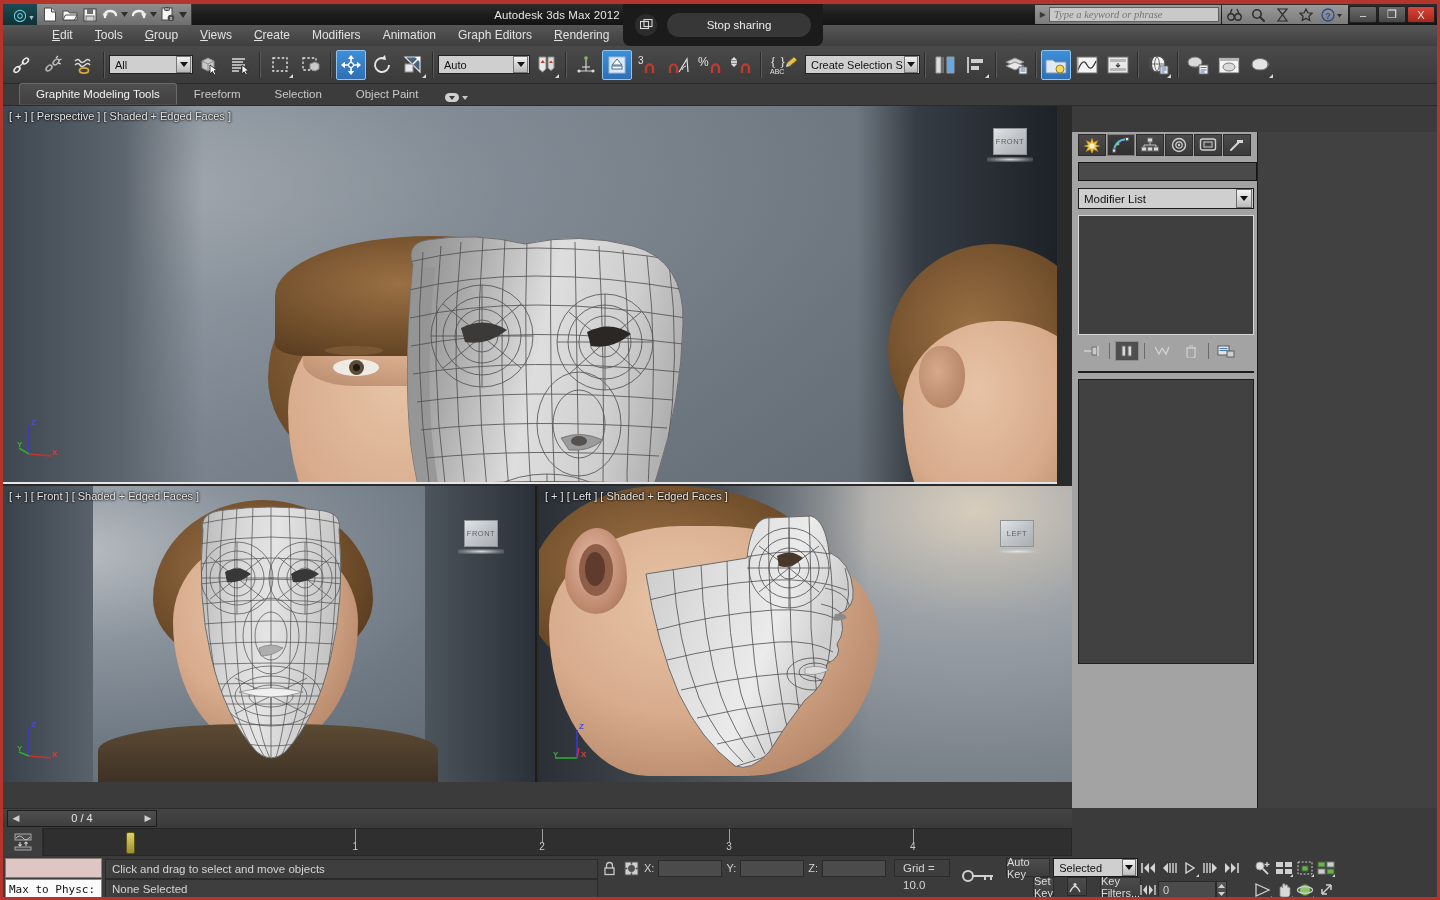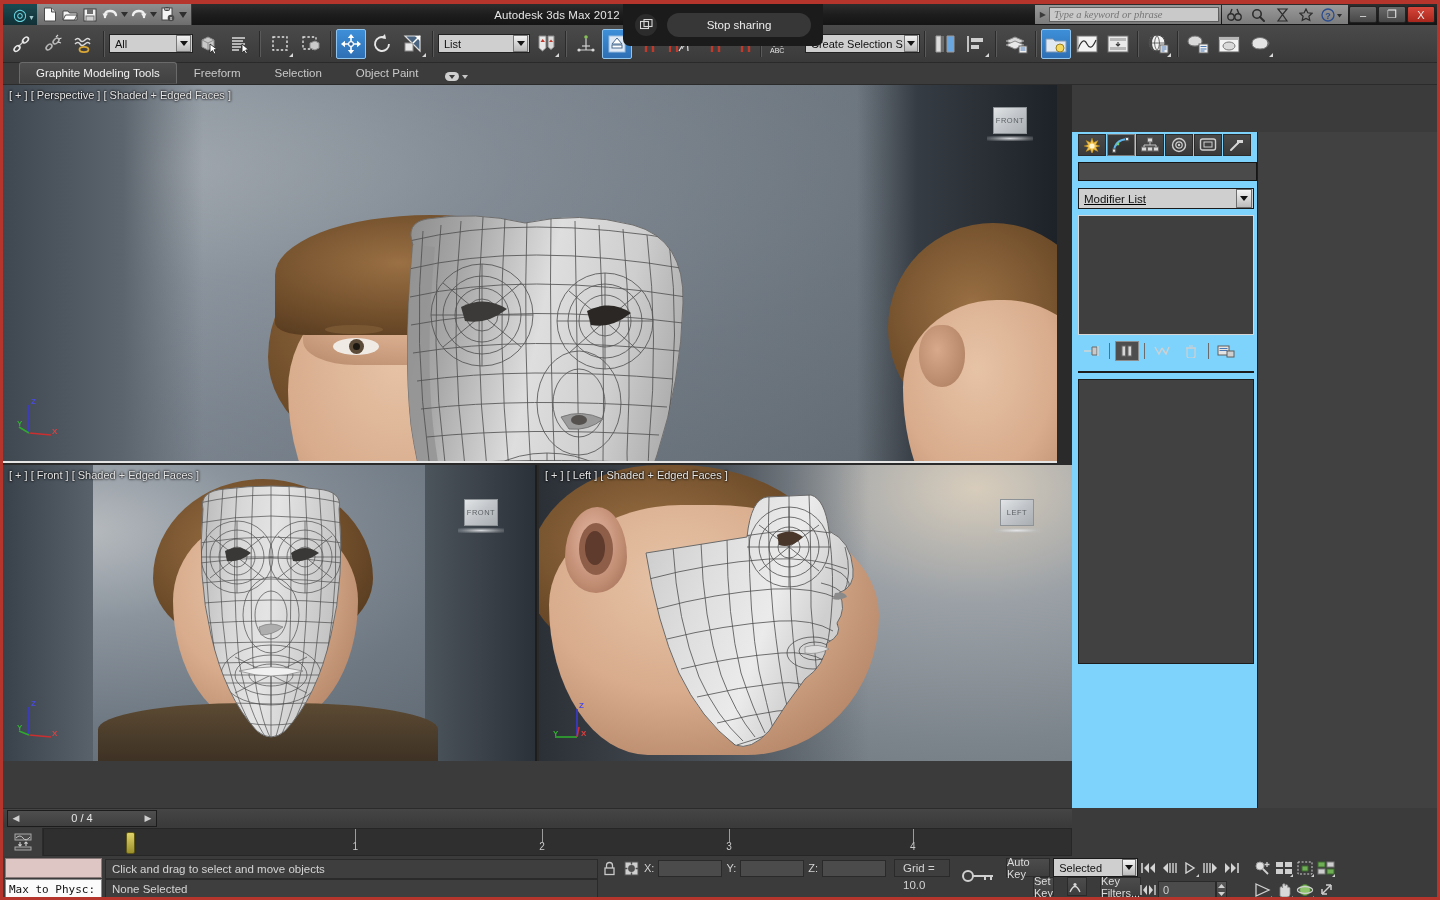--- a/index.html
+++ b/index.html
@@ -212,21 +212,21 @@
   }
   .vc-base { width:46px;height:5px;margin-top:2px;
     background: radial-gradient(ellipse at center, rgba(230,232,235,.9) 0%, rgba(190,194,198,.35) 60%, rgba(160,164,168,0) 100%); }
 
   
   .tripod { position:absolute; width:44px; height:42px; }
   .tripod .lbl { position:absolute; font-size:8px; font-weight:bold; font-family:"Liberation Sans",sans-serif; }
 
   
   .rightpane { position:absolute; left:1069px; top:128px; width:368px; height:676px; background:#3b3b3b; display:flex; }
-  .cmdpanel { width:185px; background:#7dd3fc; padding:2px 3px 0 6px;text-decoration:underline; }
+  .cmdpanel { width:185px; background:#a3a3a3; padding:2px 3px 0 6px; }
   .cp-tabs { display:flex; gap:1px; height:22px; align-items:center; }
   .cp-tab {
     width:28px;height:22px;
     background: linear-gradient(to bottom,#4a4a4a,#3a3a3a);
     border:1px solid #2b2b2b;
     display:flex;align-items:center;justify-content:center;
   }
   .cp-tab.sel { background: linear-gradient(to bottom,#3a3a3a,#2f2f2f); border-color:#7a7a7a; }
   .cp-namerow { display:flex; align-items:center; margin-top:6px; gap:3px; }
   .cp-name { flex:1; height:19px; background:#4a4a4a; border:1px solid #161616; }
@@ -429,20 +429,31 @@
             <text x="8" y="10.5" font-size="9" font-weight="bold" fill="#2a4b8d" text-anchor="middle" font-family="Liberation Sans">?</text>
             <path d="M17 6h5l-2.5 3.5z" fill="#2d2d2d"></path>
           </svg>
       </div>
       <div class="wbtn">–</div>
       <div class="wbtn">❐</div>
       <div class="wbtn close">X</div>
     </div>
   </div>
 
+  <div class="menubar">
+    <div class="menu-item"><u>E</u>dit</div>
+    <div class="menu-item"><u>T</u>ools</div>
+    <div class="menu-item"><u>G</u>roup</div>
+    <div class="menu-item"><u>V</u>iews</div>
+    <div class="menu-item"><u>C</u>reate</div>
+    <div class="menu-item">Modifiers</div>
+    <div class="menu-item">Animation</div>
+    <div class="menu-item">Graph Editors</div>
+    <div class="menu-item"><u>R</u>endering</div>
+  </div>
 
   <div class="maintoolbar">
     <div class="tool">
       <svg width="22" height="22" viewBox="0 0 22 22">
           <path d="M7 14 L13 8" stroke="#cfcfcf" stroke-width="1.3" fill="none"></path>
           <ellipse cx="6" cy="15.5" rx="3.4" ry="2.2" transform="rotate(-45 6 15.5)" fill="none" stroke="#e8e8e8" stroke-width="1.6"></ellipse>
           <ellipse cx="14.5" cy="7" rx="3.4" ry="2.2" transform="rotate(-45 14.5 7)" fill="none" stroke="#e8e8e8" stroke-width="1.6"></ellipse>
         </svg>
     </div>
     <div class="tool">
@@ -520,21 +531,21 @@
       <svg width="22" height="22" viewBox="0 0 22 22">
           <path d="M3 3 h15 v15 z" fill="#4f7fb5" opacity=".55"></path>
           <path d="M3 3 h15 v15 z" fill="none" stroke="#dcdcdc" stroke-width="1.2"></path>
           <rect x="3" y="10" width="8" height="8" fill="#e8e8e8" stroke="#8d8d8d"></rect>
           <path d="M11 10 L18 3" stroke="#fff" stroke-width="1.4"></path>
           <path d="M18 3 l-5 0 l5 5z" fill="#ffffff"></path>
         </svg>
     </div>
     <div class="tsep"></div>
     <div class="combo" style="width:92px">
-      <span>List</span>
+      <span>Auto</span>
       <span class="cap">
           <i></i>
         </span>
     </div>
     <div class="tool">
       <span class="flyout"></span>
       <svg width="22" height="22" viewBox="0 0 22 22">
           <path d="M4 3 h7 v12 l-3.5 3 l-3.5-3z" fill="#e8e8e8" stroke="#888"></path>
           <path d="M5.5 9 l2.2-3 l2.2 3z" fill="#c0392b"></path>
           <path d="M13 3 h6 v11 l-3 2.6 l-3-2.6z" fill="#dcdcdc" stroke="#888"></path>

